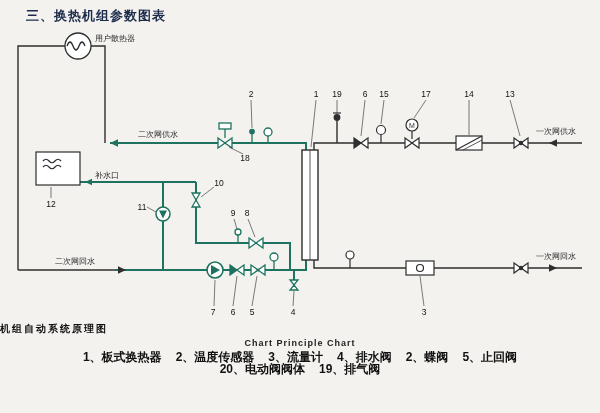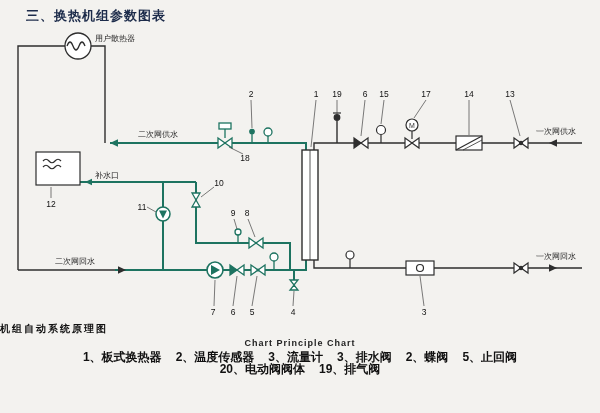--- a/index.html
+++ b/index.html
@@ -212,21 +212,21 @@
   </svg>
 
   <div class="caption-zh">机组自动系统原理图</div>
   <div class="caption-en">Chart Principle Chart</div>
 
   <div class="legend">
     <div class="legend-row">
       <span>1、板式换热器</span>
       <span>2、温度传感器</span>
       <span>3、流量计</span>
-      <span>3、排水阀</span>
+      <span>4、排水阀</span>
       <span>2、蝶阀</span>
       <span>5、止回阀</span>
     </div>
     <div class="legend-row">
       <span>20、电动阀阀体</span>
       <span>19、排气阀</span>
     </div>
   </div>
 
 </div>

